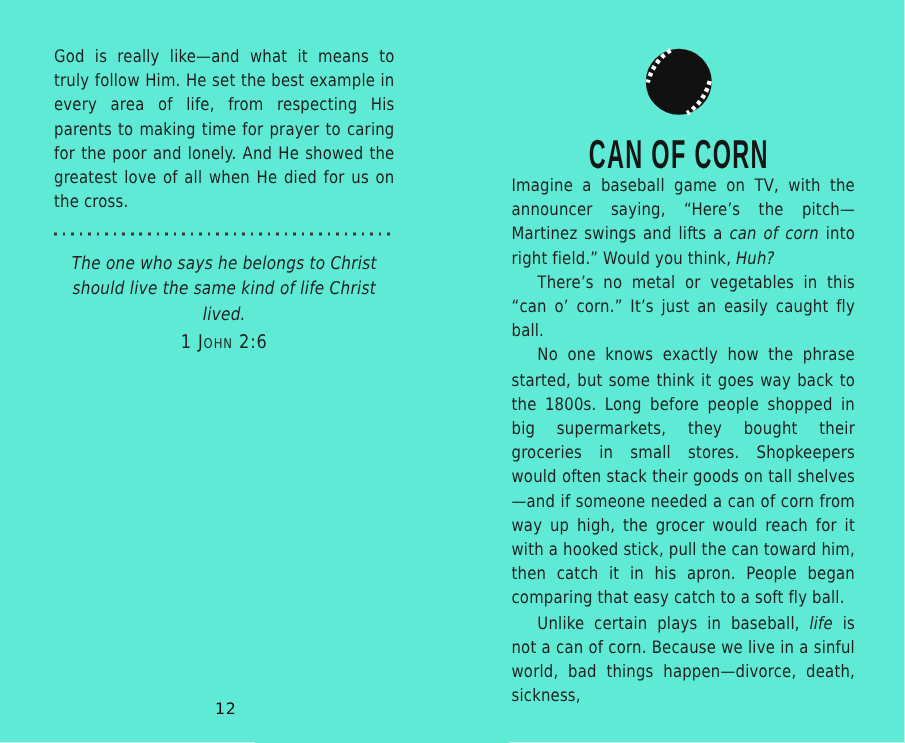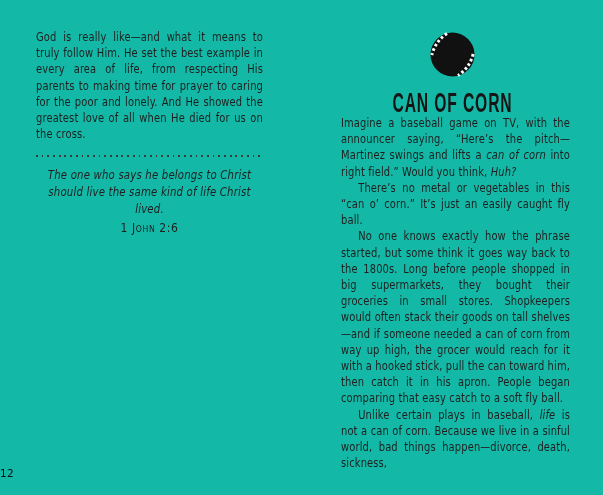--- a/index.html
+++ b/index.html
@@ -2,21 +2,21 @@
 <html><head>
 <meta charset="utf-8">
 <style>
   * { box-sizing: border-box; }
   html, body { margin: 0; padding: 0; background: #fff; }
 
   .spread {
     position: relative;
     width: 603px;
     height: 495px;
-    background: #14b8a6;
+    background: #5eead4;
     color: #1f1f1f;
     font-family: "DejaVu Sans", sans-serif;
     overflow: hidden;
   }
 
   .page { position: absolute; top: 0; height: 100%; }
   .page-left  { left: 0;    width: 301px; }
   .page-right { left: 301px; width: 302px; }
 
   
@@ -83,21 +83,21 @@
   .chapter-title .title-inner {
     display: inline-block;
     transform: scale(0.58, 1);
     transform-origin: center top;
     white-space: nowrap;
   }
 
   .pagenum {
     position: absolute;
     top: 467px; left: 0; width: 100%;
-    text-align: left;
+    text-align: center;
     font-size: 10.5px;
     letter-spacing: 0.4px;
     color: #111;
   }
 
   .it { font-style: italic; }
 </style>
 </head>
 <body>
 

